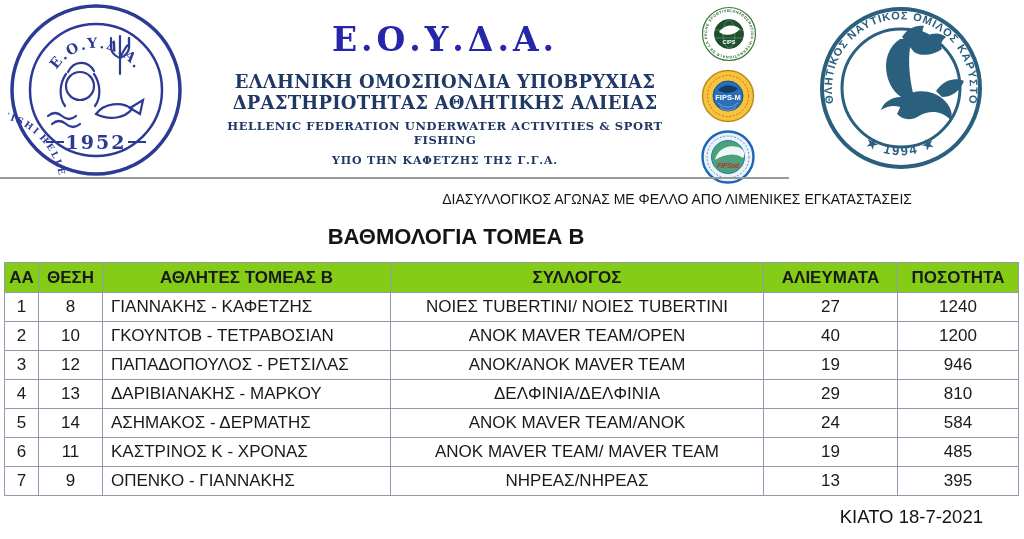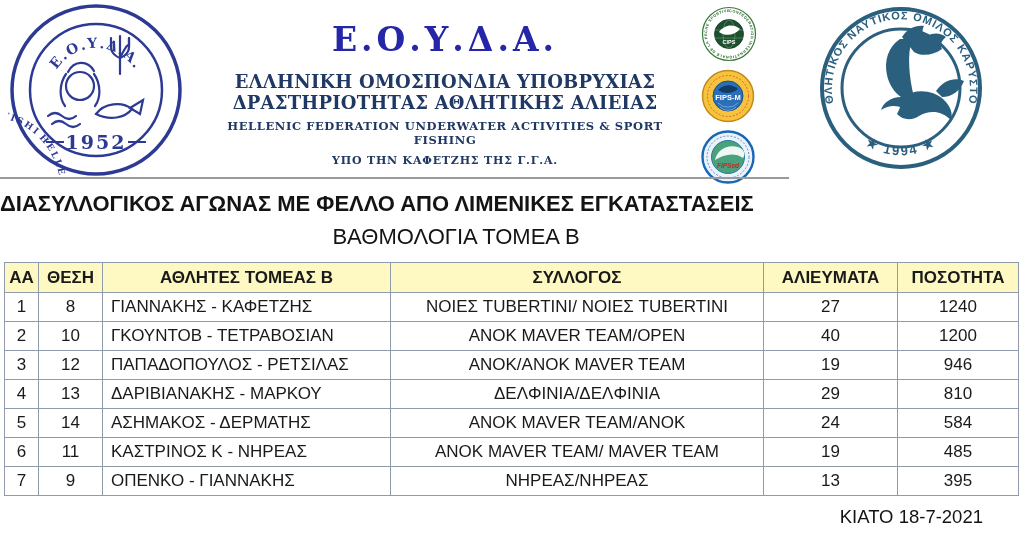--- a/index.html
+++ b/index.html
@@ -34,41 +34,41 @@
   .seal-right { position: absolute; left: 818px; top: 5px; width: 166px; height: 166px; }
 
   .header-divider {
     position: absolute; left: 0; top: 177px; width: 789px; height: 2px;
     background: #9a9a9a;
   }
 
   
   .title-main {
     position: absolute; left: 0; top: 191px; width: 912px;
-    text-align: left; font-size: 22px; color: #141414; letter-spacing: 0px; font-weight: bold;
+    text-align: right; font-size: 14px; color: #141414; letter-spacing: 0px;
   }
   .title-sub {
     position: absolute; left: 0; top: 224px; width: 912px;
-    text-align: center; font-size: 22px; font-weight: normal; color: #141414;
+    text-align: center; font-size: 22px; font-weight: bold; color: #141414;
   }
 
   
   table.results {
     position: absolute; left: 4px; top: 262px; width: 1014px;
     border-collapse: collapse; table-layout: fixed;
     font-size: 17px; color: #1a1a1a;
   }
   table.results th, table.results td {
     border: 1px solid #8f9aaa;
     text-align: center; vertical-align: middle;
     height: 29px; padding: 0 4px;
     overflow: hidden; white-space: nowrap;
   }
   table.results th {
-    background: #fef9c3; font-weight: bold; height: 30px; font-size: 17px;
+    background: #84cc16; font-weight: bold; height: 30px; font-size: 17px;
   }
   table.results td.left { text-align: left; padding-left: 8px; }
 
   
   .footer-date {
     position: absolute; left: 683px; top: 506px; width: 300px;
     text-align: right; font-size: 18.5px; color: #141414;
   }
 </style>
 </head>
@@ -242,21 +242,21 @@
         <td>5</td>
         <td>14</td>
         <td class="left">ΑΣΗΜΑΚΟΣ - ΔΕΡΜΑΤΗΣ</td>
         <td>ΑΝΟΚ MAVER TEAM/ΑΝΟΚ</td>
         <td>24</td>
         <td>584</td>
       </tr>
       <tr>
         <td>6</td>
         <td>11</td>
-        <td class="left">ΚΑΣΤΡΙΝΟΣ Κ - ΝΗΡΕΑΣ</td>
+        <td class="left">ΚΑΣΤΡΙΝΟΣ Κ - ΧΡΟΝΑΣ</td>
         <td>ΑΝΟΚ MAVER TEAM/ MAVER TEAM</td>
         <td>19</td>
         <td>485</td>
       </tr>
       <tr>
         <td>7</td>
         <td>9</td>
         <td class="left">ΟΠΕΝΚΟ - ΓΙΑΝΝΑΚΗΣ</td>
         <td>ΝΗΡΕΑΣ/ΝΗΡΕΑΣ</td>
         <td>13</td>

